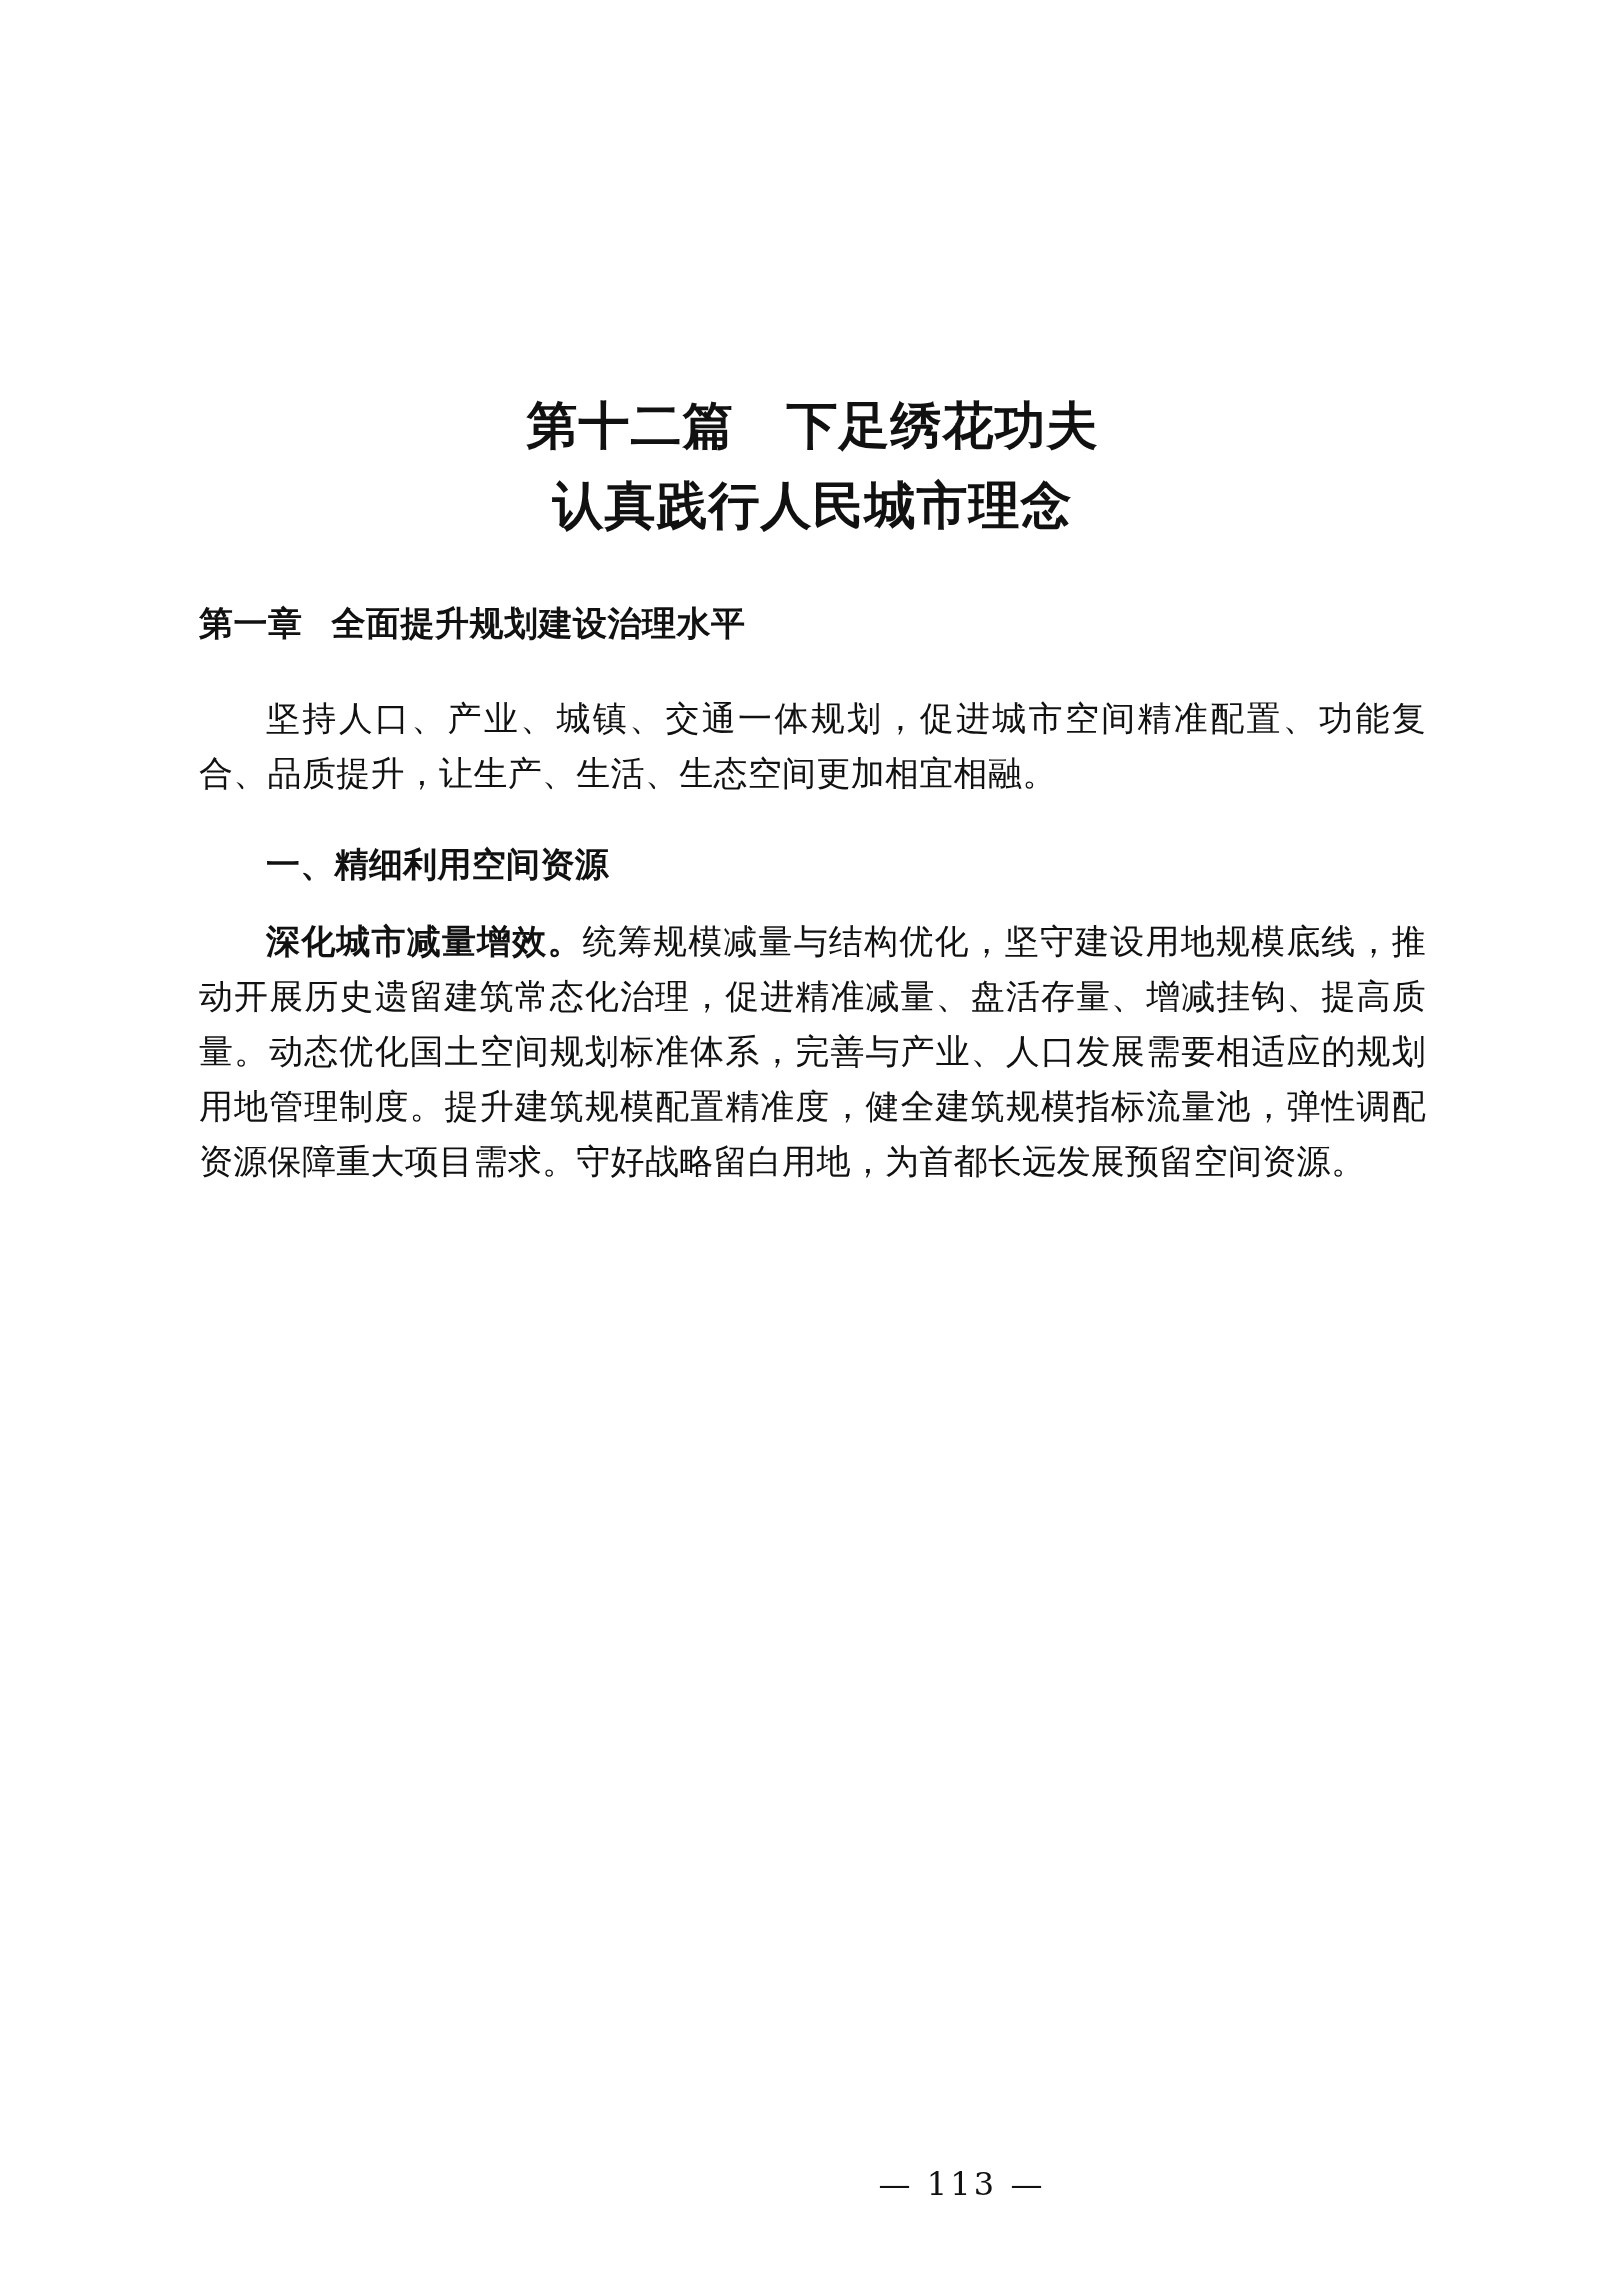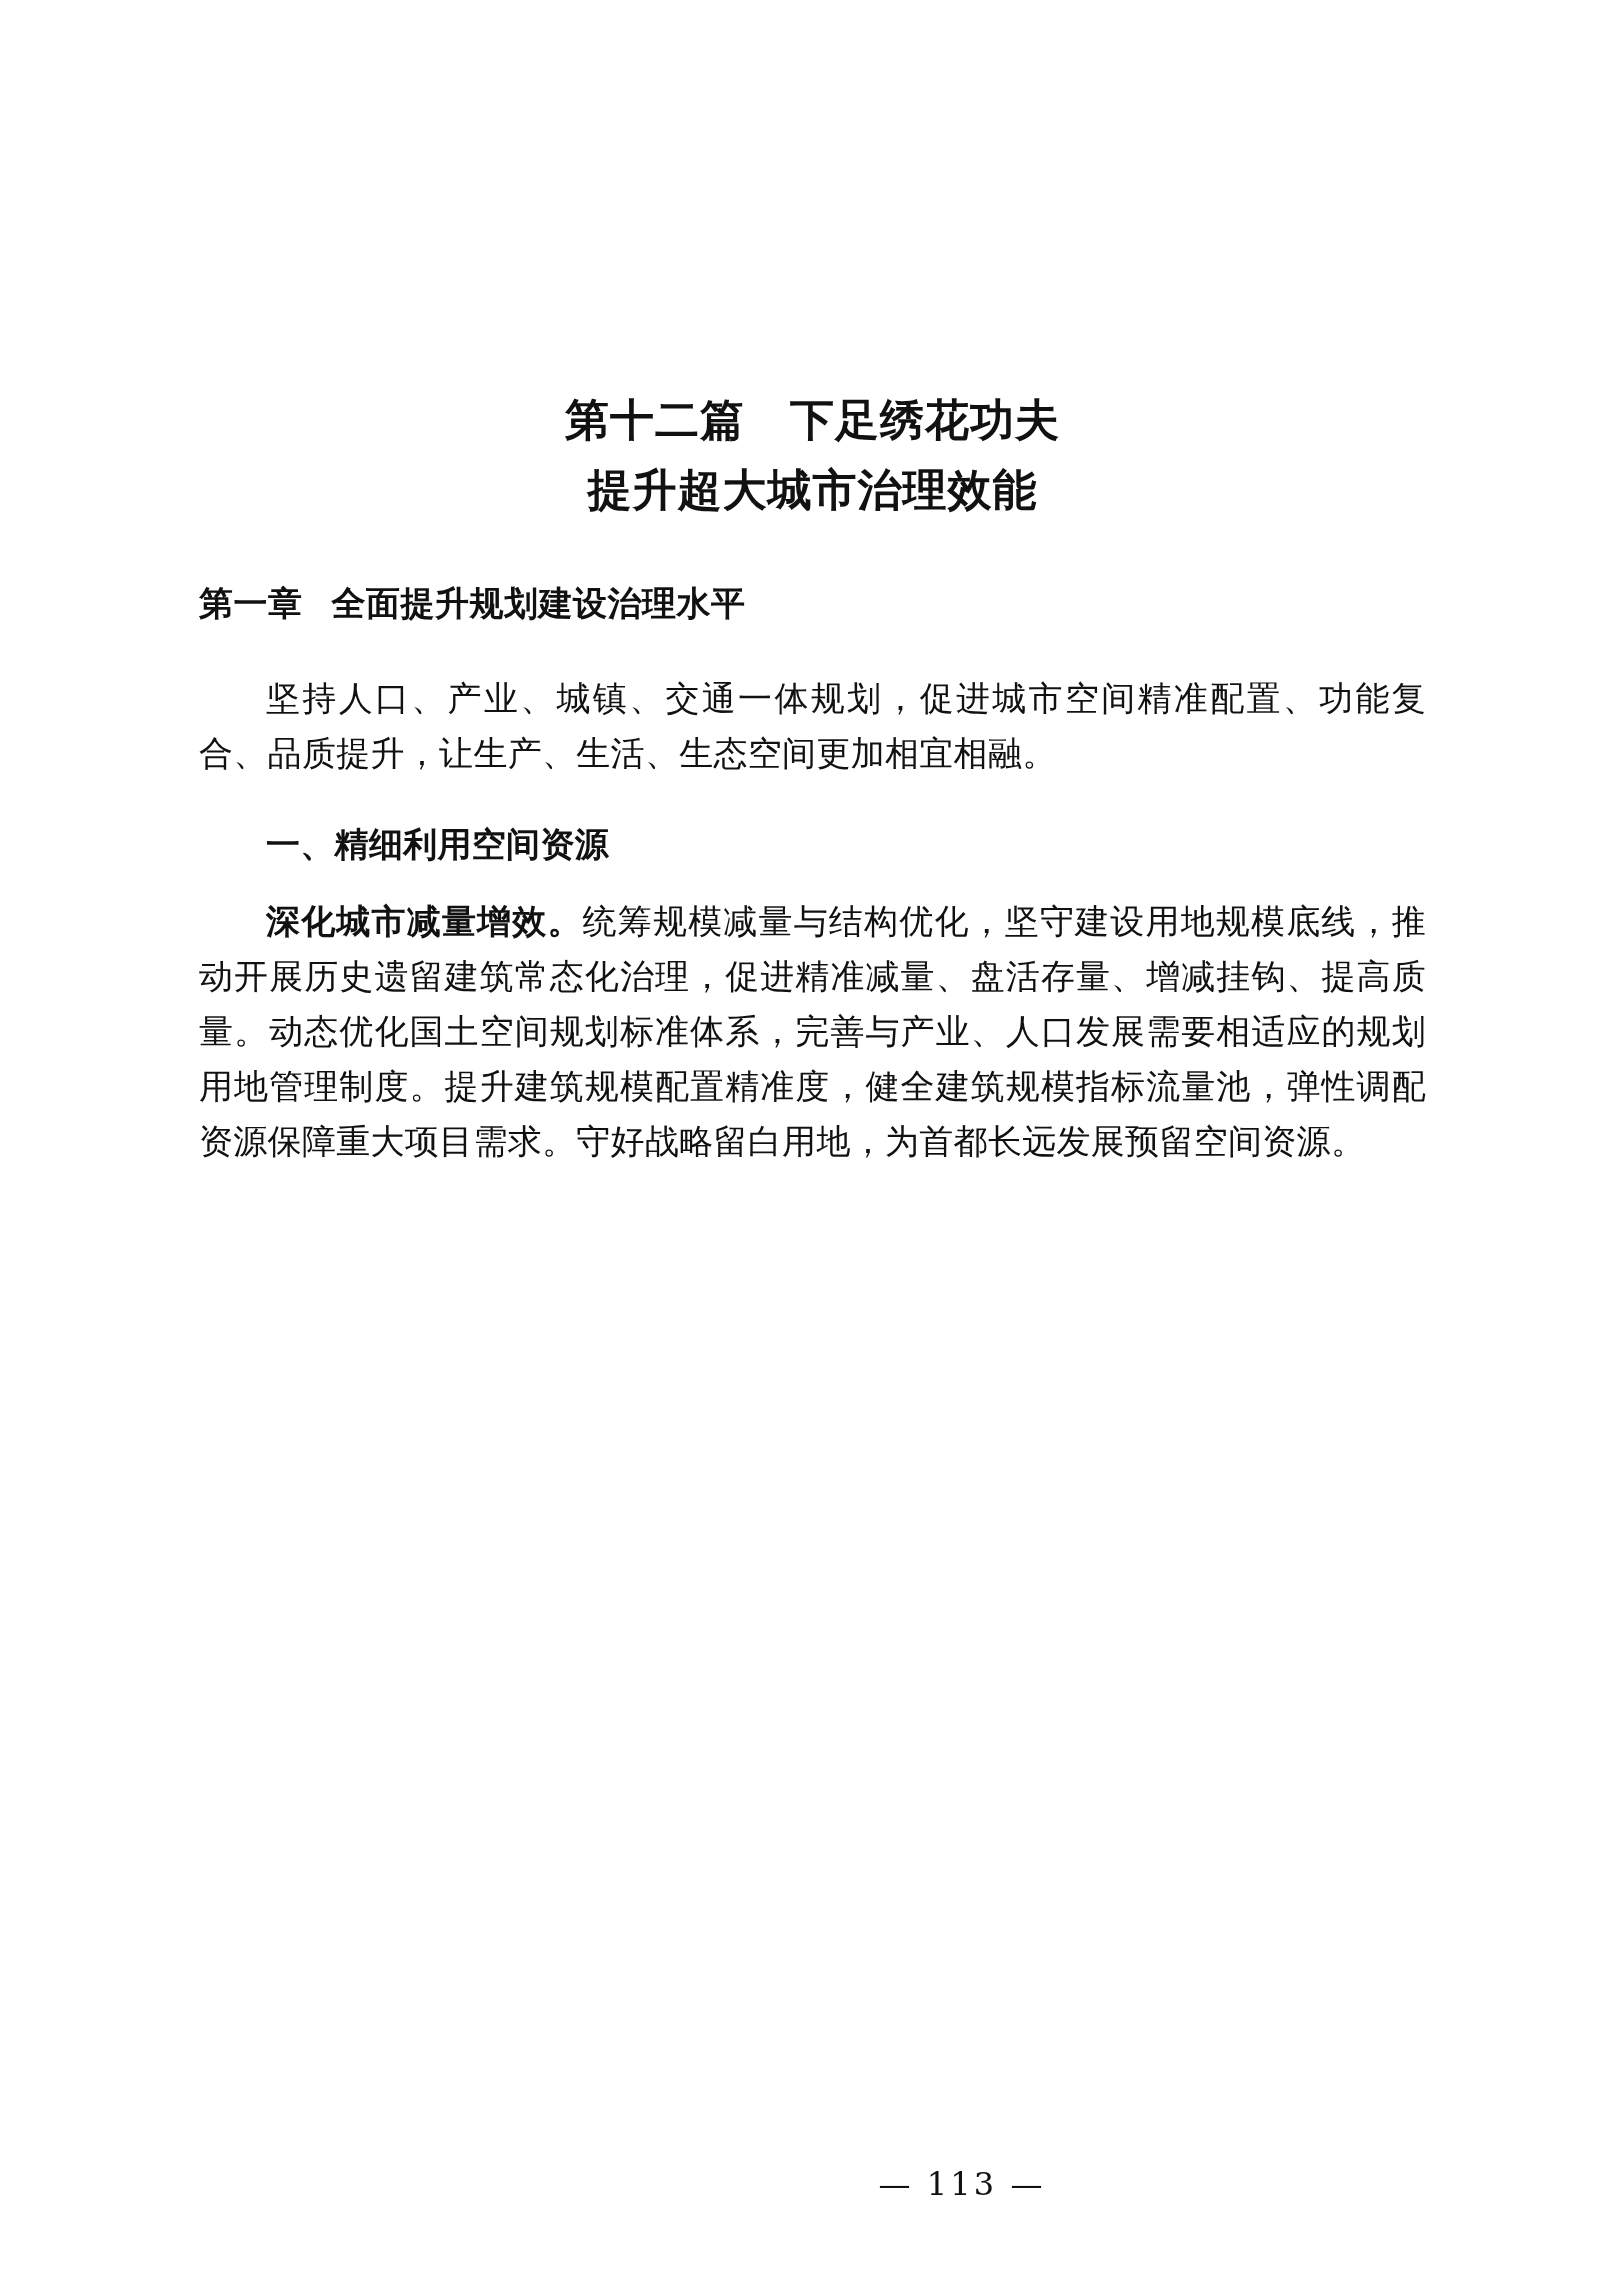--- a/index.html
+++ b/index.html
@@ -27,21 +27,21 @@
   .content {
     position: absolute;
     left: 199px;
     top: 389px;
     width: 1227px;
   }
 
   .doc-title {
     text-align: center;
     font-weight: bold;
-    font-size: 44px;
+    font-size: 51px;
     line-height: 1.42;
     letter-spacing: 1px;
     margin: 0 0 0 0;
   }
   .doc-title .line1 { display: block; }
   .doc-title .line2 { display: block; margin-top: 7.2px; }
 
   .para {
     font-size: 34px;
     line-height: 1.62;
@@ -105,21 +105,21 @@
 </style>
 </head>
 <body>
 
 <div class="page">
 
   <div class="content">
 
     <h1 class="doc-title">
       <span class="line1">第十二篇　下足绣花功夫</span>
-      <span class="line2">提升超大城市治理效能</span>
+      <span class="line2">认真践行人民城市理念</span>
     </h1>
 
 
     <h2 class="chapter-heading">
       <span>第一章</span><span class="gap"></span><span>全面提升规划建设治理水平</span>
     </h2>
 
     <p class="para body-para">坚持人口、产业、城镇、交通一体规划，促进城市空间精准配置、功能复合、品质提升，让生产、生活、生态空间更加相宜相融。</p>
 
     <h3 class="section-heading">一、精细利用空间资源</h3>

